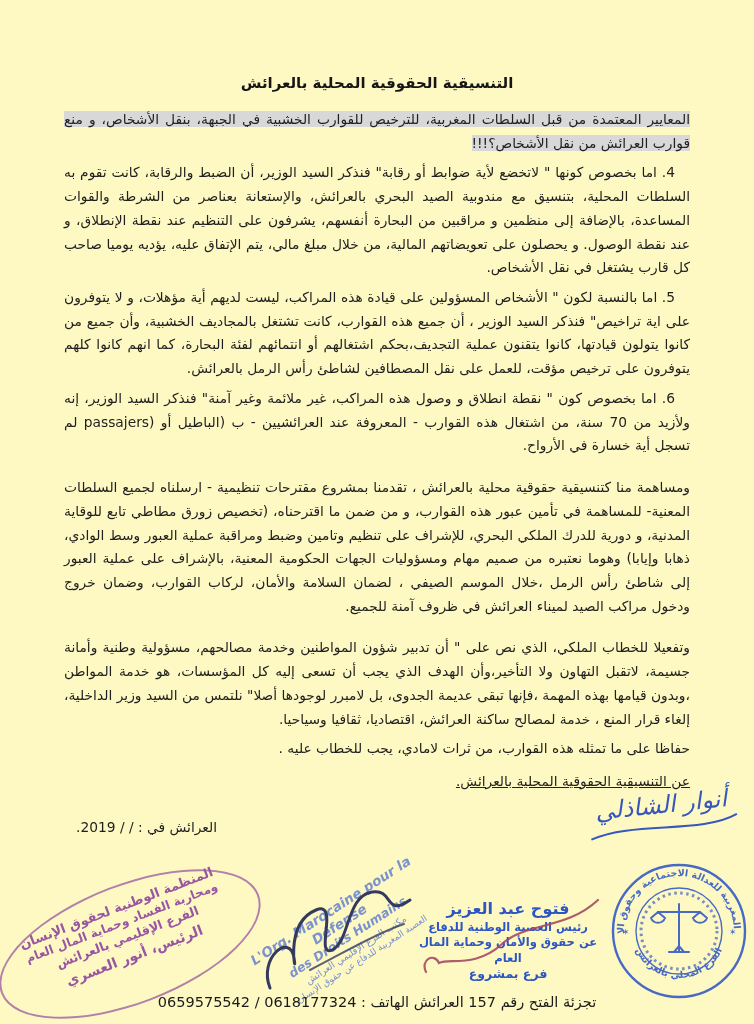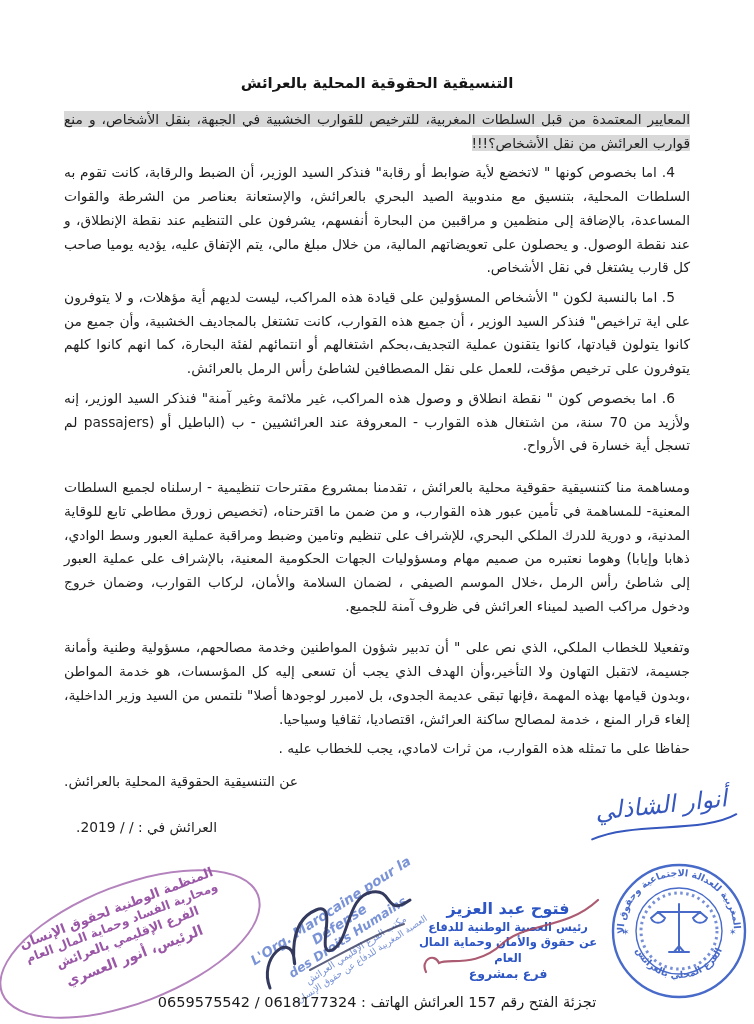--- a/index.html
+++ b/index.html
@@ -1,20 +1,20 @@
 <!DOCTYPE html>
 <html lang="ar"><head>
 <meta charset="utf-8">
 <style>
   html,body{margin:0;padding:0;background:#e8e8e8;}
   .page{
     position:relative;
     width:754px;height:1024px;
     margin:0 auto;
-    background:#ffffff;
+    background:#fef9c3;
     overflow:hidden;
     font-family:"DejaVu Sans",sans-serif;
     color:#1f1f1f;
   }
   .doc-body{
     direction:rtl;
     padding:74px 64px 0 64px;
   }
   .doc-title{
     font-size:15px;
@@ -27,22 +27,23 @@
     font-size:13.8px;
     line-height:1.72;
     text-align:justify;
     margin:0 0 6px 0;
   }
   .para.indent{text-indent:15px;}
   .para.gap-after{margin-bottom:18px;}
   .hl{background:#d8d8d8;box-decoration-break:clone;-webkit-box-decoration-break:clone;}
   .closing{
     font-size:13.8px;
-    text-align:left;
+    text-align:right;
     margin:12px 0 30px 0;
+    text-decoration:underline;
   }
   .date-line{
     font-size:13.8px;
     text-align:left;
     margin:0 0 0 12px;
   }
   .footer-line{
     position:absolute;
     bottom:14px;left:0;right:0;
     direction:rtl;

